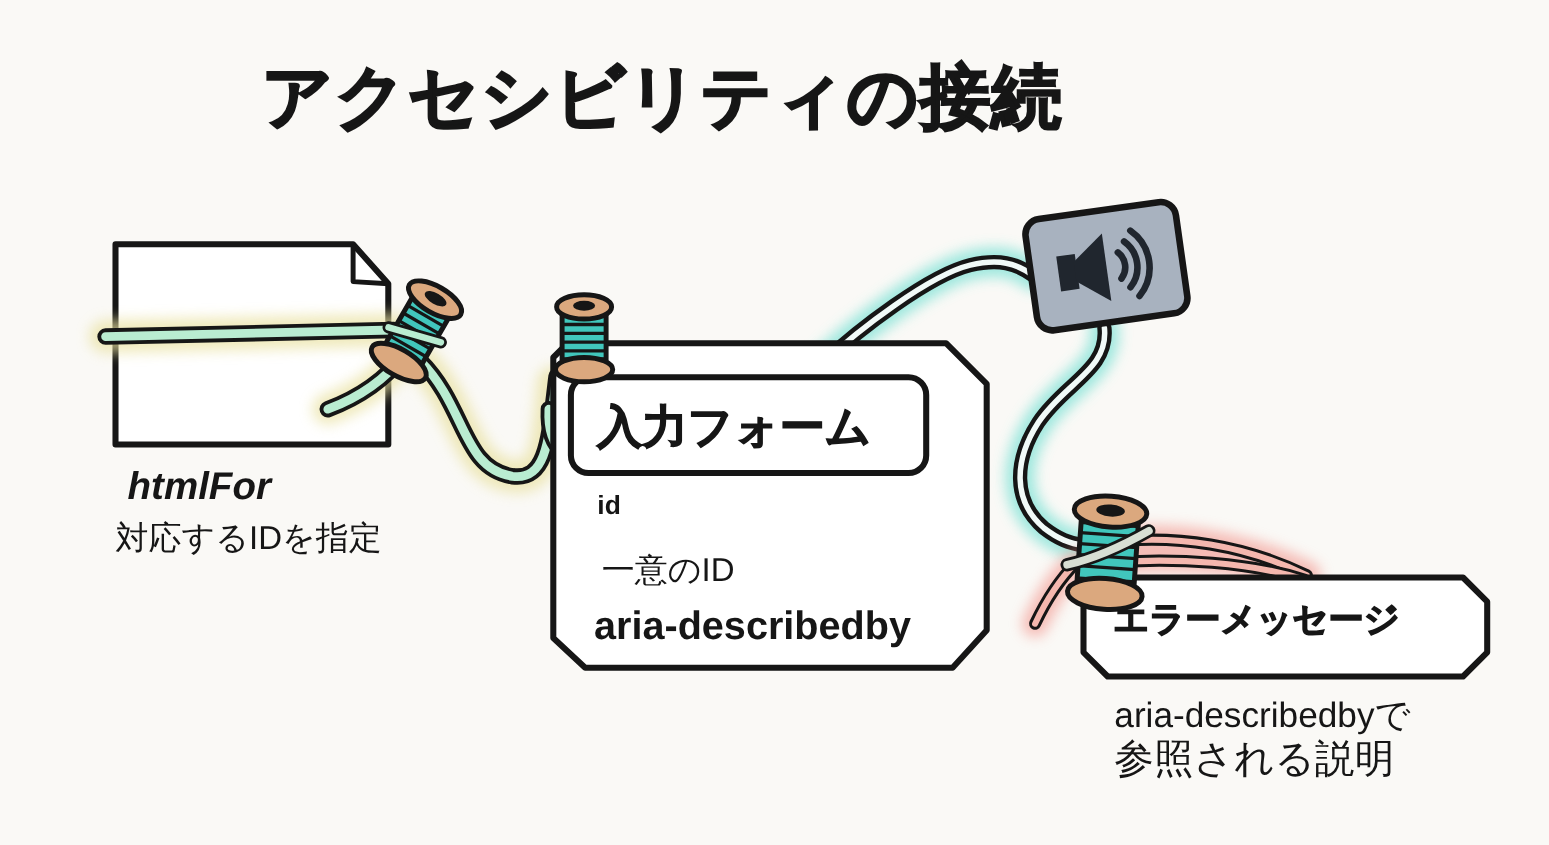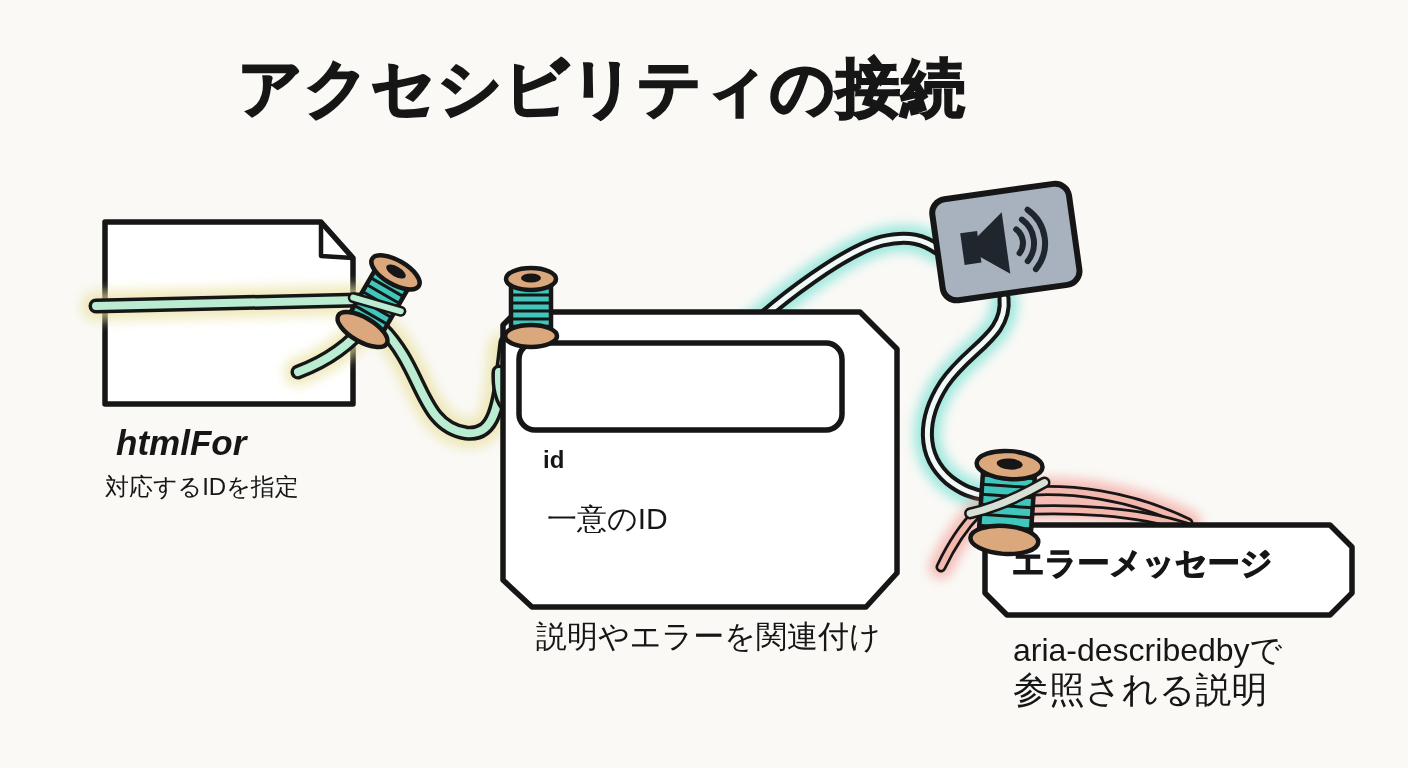--- a/index.html
+++ b/index.html
@@ -12,21 +12,21 @@
   html,body{margin:0;padding:0;}
   body{width:1408px;height:768px;overflow:hidden;background:var(--background);
        font-family:"Liberation Sans","DejaVu Sans",sans-serif;color:var(--text);}
   .stage{position:relative;width:1204px;height:768px;}
   .stage svg.scene{position:absolute;left:0;top:0;}
   .txt{position:absolute;line-height:1.08;white-space:nowrap;}
   .page-title{left:0;right:0;top:54px;text-align:center;font-size:64px;font-weight:700;letter-spacing:1px;
               -webkit-text-stroke:2px var(--text);}
   .label-title{left:126px;top:334px;font-size:46px;font-weight:700;-webkit-text-stroke:1.5px var(--text);}
   .label-attr{left:116px;top:424px;font-size:35px;font-weight:700;font-style:italic;}
-  .label-desc{left:105px;top:474px;font-size:24px;font-weight:500;}
+  .label-desc{left:105px;top:474px;font-size:30px;font-weight:500;}
   .form-title{left:543px;top:366px;font-size:41px;font-weight:700;-webkit-text-stroke:1.2px var(--text);}
   .form-attr1{left:543px;top:447px;font-size:24px;font-weight:700;}
   .form-attr1-desc{left:547px;top:503px;font-size:30px;font-weight:500;}
   .form-attr2{left:540px;top:550px;font-size:36px;font-weight:700;}
   .form-caption{left:536px;top:620px;font-size:31px;font-weight:500;}
   .error-title{left:1012px;top:546px;font-size:32px;font-weight:700;-webkit-text-stroke:1.2px var(--text);}
   .error-cap1{left:1013px;top:633px;font-size:32px;font-weight:500;}
   .error-cap2{left:1013px;top:671px;font-size:36px;font-weight:500;}
 
   .box{fill:var(--card-fill);stroke:var(--outline);stroke-width:5.5;stroke-linejoin:round;}
@@ -144,21 +144,22 @@
       <path class="rope-o" stroke-width="12" d="M-36 14 C-10 6 18 -10 36 -22"></path>
       <path class="rope-i" stroke="#d8dfd4" stroke-width="7" d="M-36 14 C-10 6 18 -10 36 -22"></path>
     </g>
   </svg>
 
   <div class="txt page-title">アクセシビリティの接続</div>
 
   <div class="txt label-attr">htmlFor</div>
   <div class="txt label-desc">対応するIDを指定</div>
 
+  <div class="txt form-title">入力フォーム</div>
   <div class="txt form-attr1">id</div>
   <div class="txt form-attr1-desc">一意のID</div>
-  <div class="txt form-caption">説明やエラーを関連付け</div>
+  <div class="txt form-attr2">aria-describedby</div>
 
   <div class="txt error-title">エラーメッセージ</div>
   <div class="txt error-cap1">aria-describedbyで</div>
   <div class="txt error-cap2">参照される説明</div>
 
 </div>
 
 </body></html>

